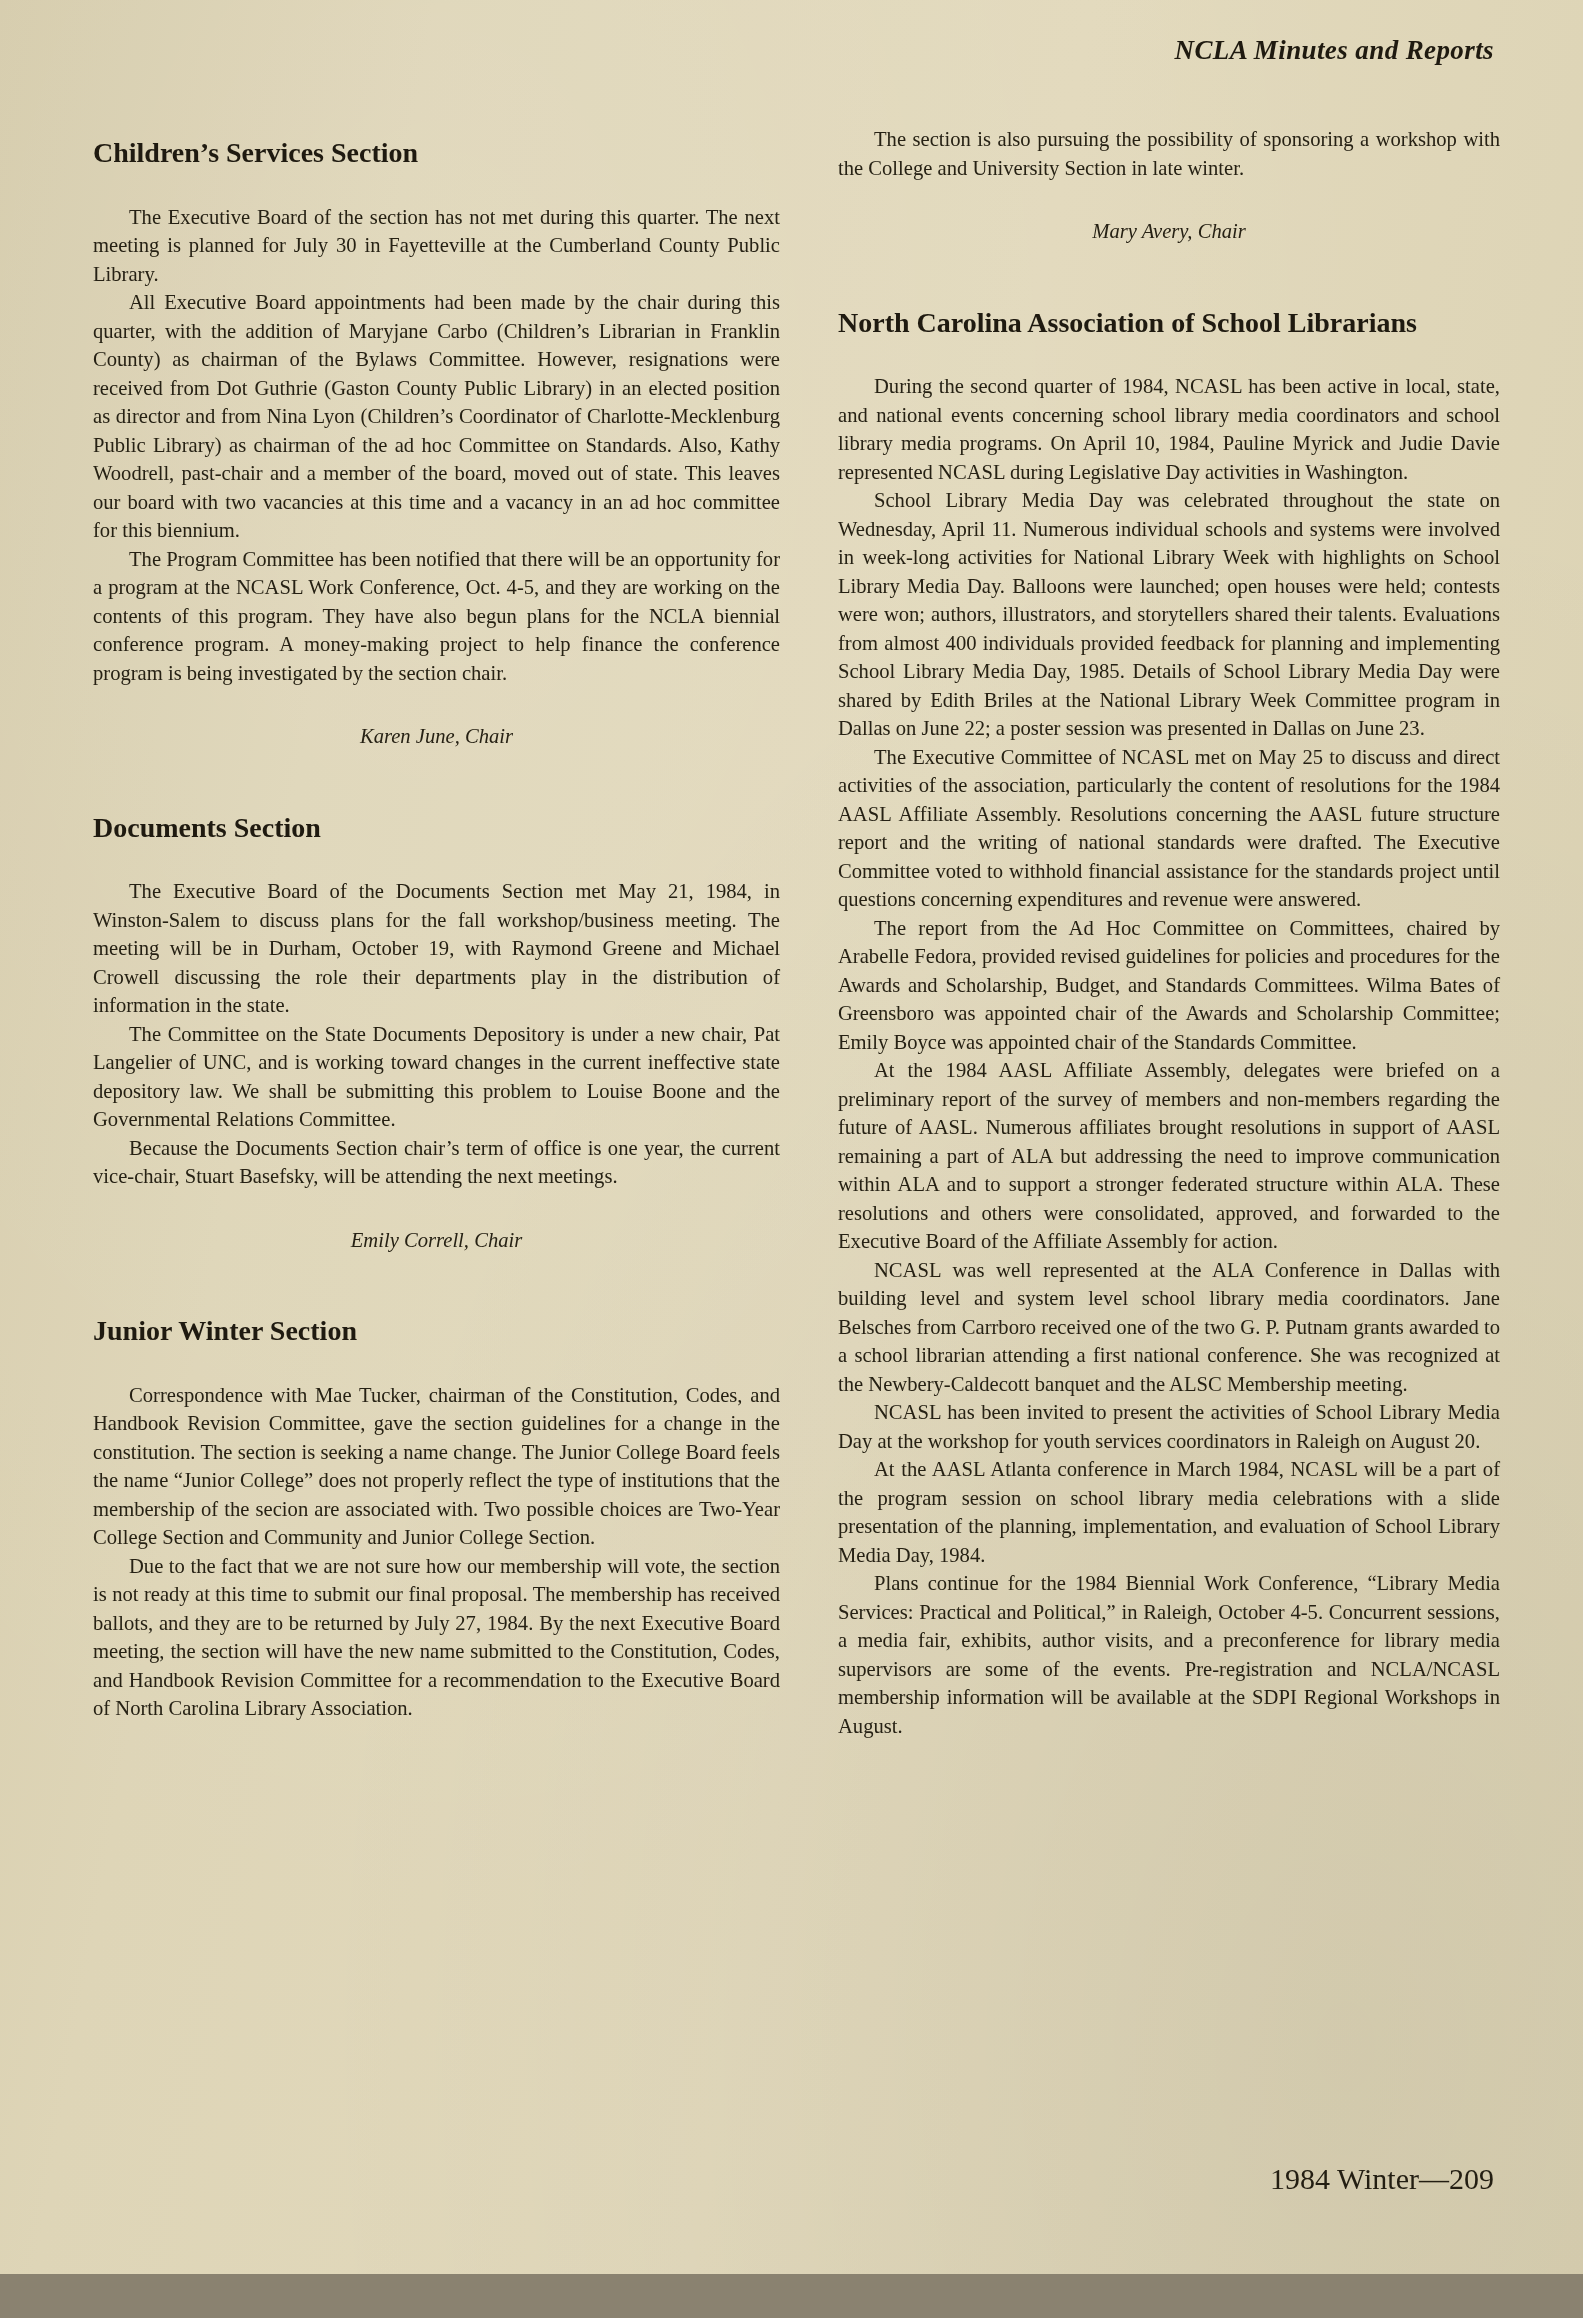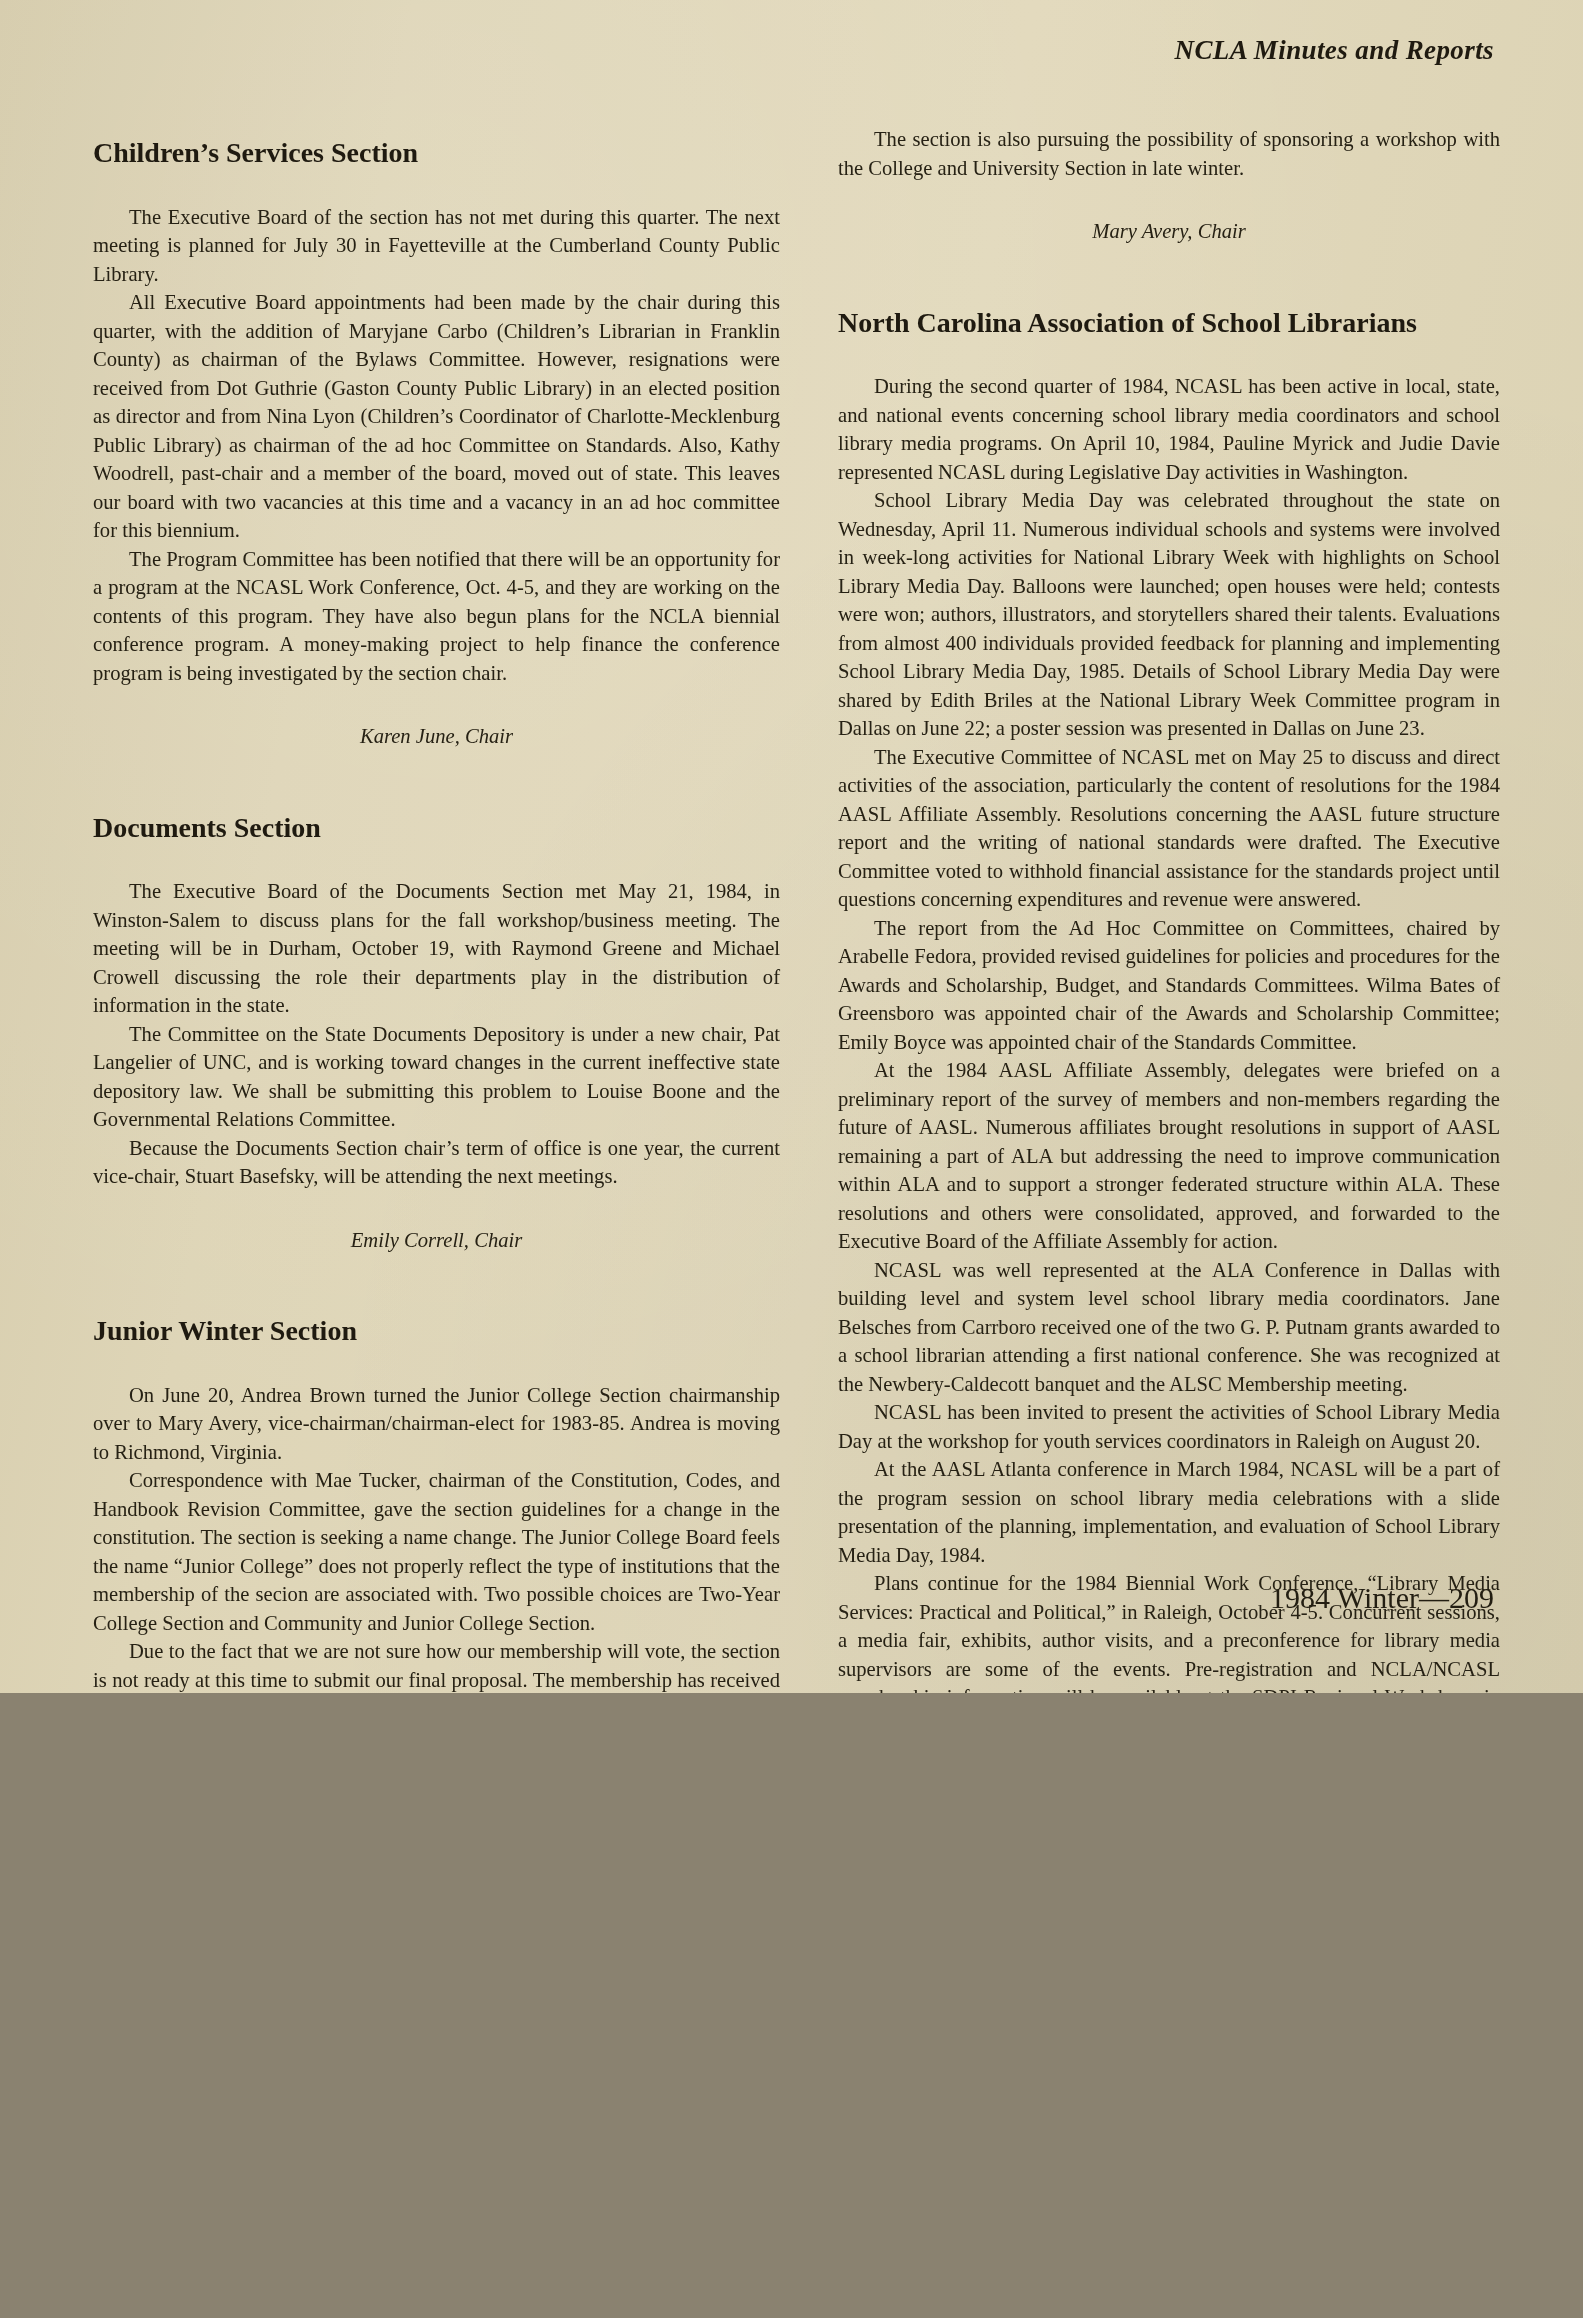--- a/index.html
+++ b/index.html
@@ -1,20 +1,20 @@
 <!DOCTYPE html>
 <html lang="en" style="font-size:12.7px"><head>
 <meta charset="utf-8">
 <style>
   html, body { margin: 0; padding: 0; background: #8a8270; }
 
   .page {
     position: relative;
     width: 1583px;
-    height: 1693px;
+    height: 2274px;
     margin: 0 auto;
     background:
       radial-gradient(ellipse at 28% 18%, rgba(255,255,255,0.10), rgba(0,0,0,0) 60%),
       radial-gradient(ellipse at 85% 90%, rgba(0,0,0,0.05), rgba(0,0,0,0) 55%),
       linear-gradient(100deg, #d5cbab 0%, #ded5b7 22%, #e2d9bc 55%, #dbd2b3 100%);
     font-family: "Liberation Serif", "DejaVu Serif", serif;
     color: #262114;
     overflow: hidden;
   }
 
@@ -81,21 +81,20 @@
       <p class="block-paragraph">The Executive Board of the section has not met during this quarter. The next meeting is planned for July 30 in Fayetteville at the Cumberland County Public Library.</p>
       <p class="block-paragraph">All Executive Board appointments had been made by the chair during this quarter, with the addition of Maryjane Carbo (Children’s Librarian in Franklin County) as chairman of the Bylaws Committee. However, resignations were received from Dot Guthrie (Gaston County Public Library) in an elected position as director and from Nina Lyon (Children’s Coordinator of Charlotte-Mecklenburg Public Library) as chairman of the ad hoc Committee on Standards. Also, Kathy Woodrell, past-chair and a member of the board, moved out of state. This leaves our board with two vacancies at this time and a vacancy in an ad hoc committee for this biennium.</p>
       <p class="block-paragraph">The Program Committee has been notified that there will be an opportunity for a program at the NCASL Work Conference, Oct. 4-5, and they are working on the contents of this program. They have also begun plans for the NCLA biennial conference program. A money-making project to help finance the conference program is being investigated by the section chair.</p>
       <p class="block-signature">Karen June, Chair</p>
       <h2 class="block-heading">Documents Section</h2>
       <p class="block-paragraph">The Executive Board of the Documents Section met May 21, 1984, in Winston-Salem to discuss plans for the fall workshop/business meeting. The meeting will be in Durham, October 19, with Raymond Greene and Michael Crowell discussing the role their departments play in the distribution of information in the state.</p>
       <p class="block-paragraph">The Committee on the State Documents Depository is under a new chair, Pat Langelier of UNC, and is working toward changes in the current ineffective state depository law. We shall be submitting this problem to Louise Boone and the Governmental Relations Committee.</p>
       <p class="block-paragraph">Because the Documents Section chair’s term of office is one year, the current vice-chair, Stuart Basefsky, will be attending the next meetings.</p>
       <p class="block-signature">Emily Correll, Chair</p>
       <h2 class="block-heading">Junior Winter Section</h2>
-      <p class="block-paragraph">On June 20, Andrea Brown turned the Junior College Section chairmanship over to Mary Avery, vice-chairman/chairman-elect for 1983-85. Andrea is moving to Richmond, Virginia.</p>
       <p class="block-paragraph">Correspondence with Mae Tucker, chairman of the Constitution, Codes, and Handbook Revision Committee, gave the section guidelines for a change in the constitution. The section is seeking a name change. The Junior College Board feels the name “Junior College” does not properly reflect the type of institutions that the membership of the secion are associated with. Two possible choices are Two-Year College Section and Community and Junior College Section.</p>
       <p class="block-paragraph">Due to the fact that we are not sure how our membership will vote, the section is not ready at this time to submit our final proposal. The membership has received ballots, and they are to be returned by July 27, 1984. By the next Executive Board meeting, the section will have the new name submitted to the Constitution, Codes, and Handbook Revision Committee for a recommendation to the Executive Board of North Carolina Library Association.</p>
     </div>
 
   <div class="column right">
       <p class="block-paragraph">The section is also pursuing the possibility of sponsoring a workshop with the College and University Section in late winter.</p>
       <p class="block-signature">Mary Avery, Chair</p>
       <h2 class="block-heading">North Carolina Association of School Librarians</h2>
       <p class="block-paragraph">During the second quarter of 1984, NCASL has been active in local, state, and national events concerning school library media coordinators and school library media programs. On April 10, 1984, Pauline Myrick and Judie Davie represented NCASL during Legislative Day activities in Washington.</p>
       <p class="block-paragraph">School Library Media Day was celebrated throughout the state on Wednesday, April 11. Numerous individual schools and systems were involved in week-long activities for National Library Week with highlights on School Library Media Day. Balloons were launched; open houses were held; contests were won; authors, illustrators, and storytellers shared their talents. Evaluations from almost 400 individuals provided feedback for planning and implementing School Library Media Day, 1985. Details of School Library Media Day were shared by Edith Briles at the National Library Week Committee program in Dallas on June 22; a poster session was presented in Dallas on June 23.</p>

